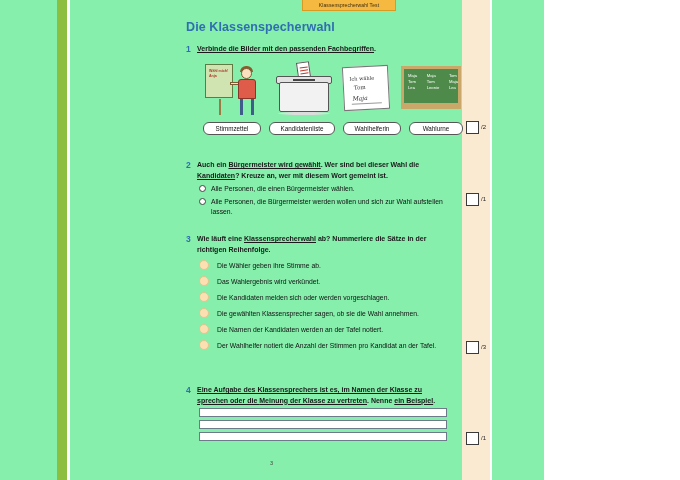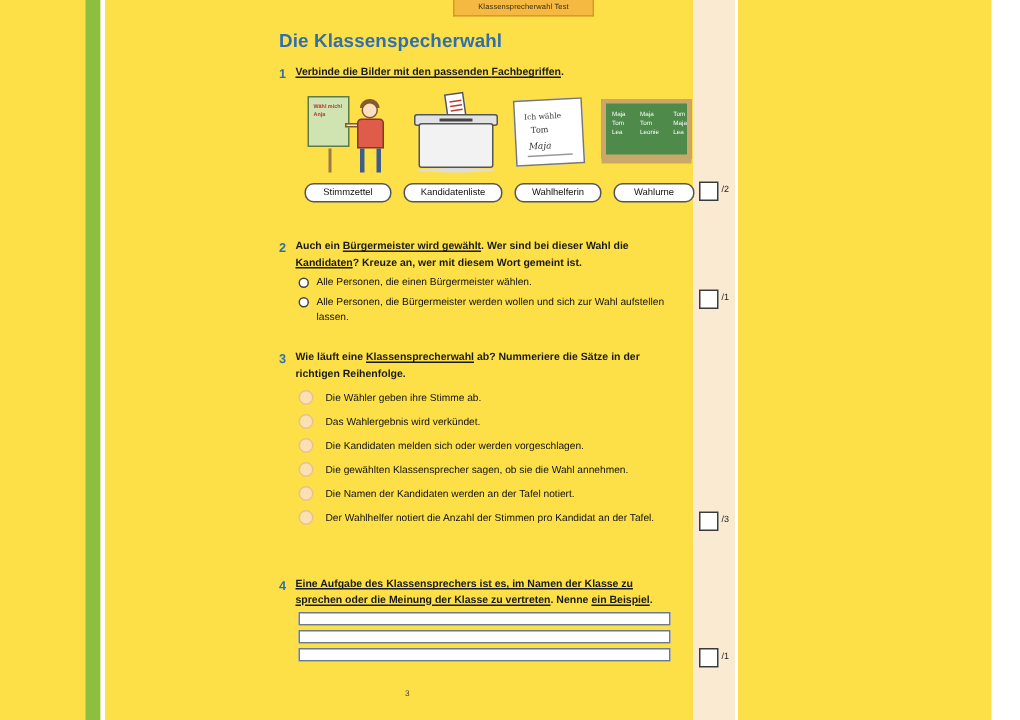--- a/index.html
+++ b/index.html
@@ -8,23 +8,23 @@
   }
   body {
     width: 680px;
     height: 480px;
     background: #ffffff;
     font-family: "Liberation Sans", sans-serif;
     overflow: hidden;
   }
   .page {
     position: relative;
-    width: 661px;
+    width: 544px;
     height: 480px;
-    background: #fde047;
+    background: #86efac;
   }
   
   .left-bar {
     position: absolute;
     left: 57px;
     top: 0;
     width: 10px;
     height: 480px;
     background: #8cbf3f;
   }

